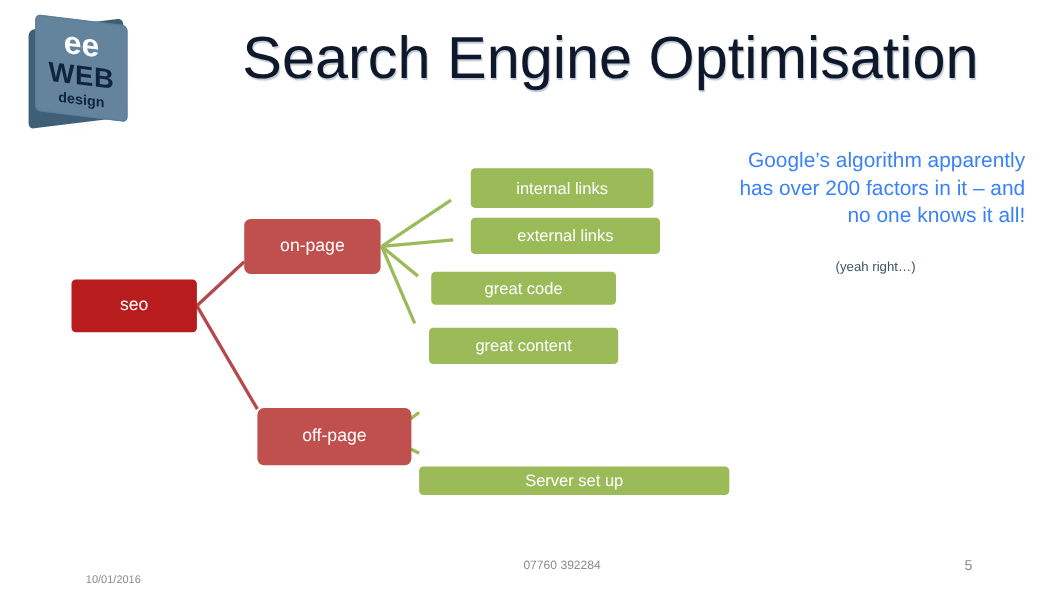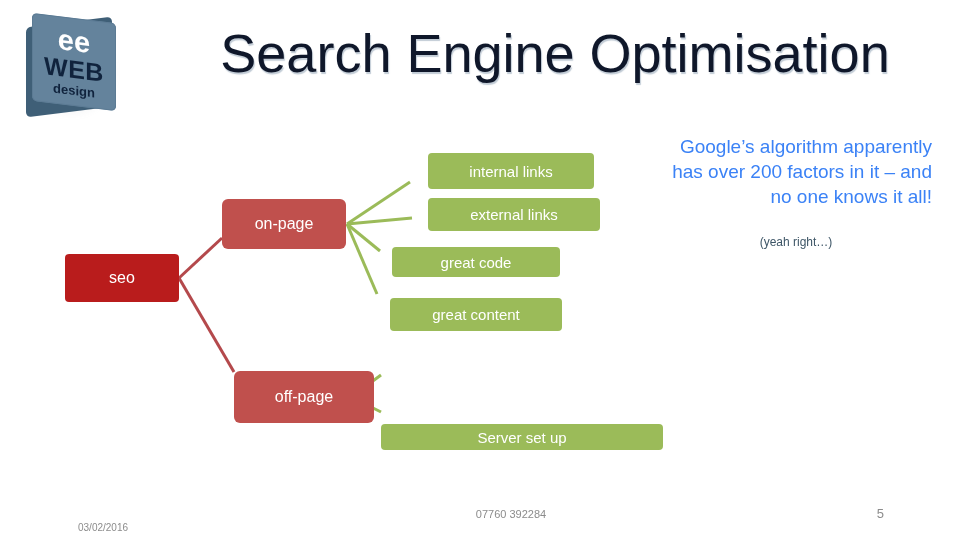--- a/index.html
+++ b/index.html
@@ -244,17 +244,17 @@
   </div>
 
 
   <div class="node node-green" style="left:381px; top:396px; width:282px; height:26px;margin-top:28px;">
     <span>Server set up</span>
   </div>
 
   <div id="note">Google’s algorithm apparently has over 200 factors in it – and no one knows it all!</div>
   <div id="note-aside">(yeah right…)</div>
 
-  <div id="footer-date">03/02/2016</div>
+  <div id="footer-date">10/01/2016</div>
   <div id="footer-phone">07760 392284</div>
   <div id="footer-page">5</div>
 
 </div>
 
 </body></html>

